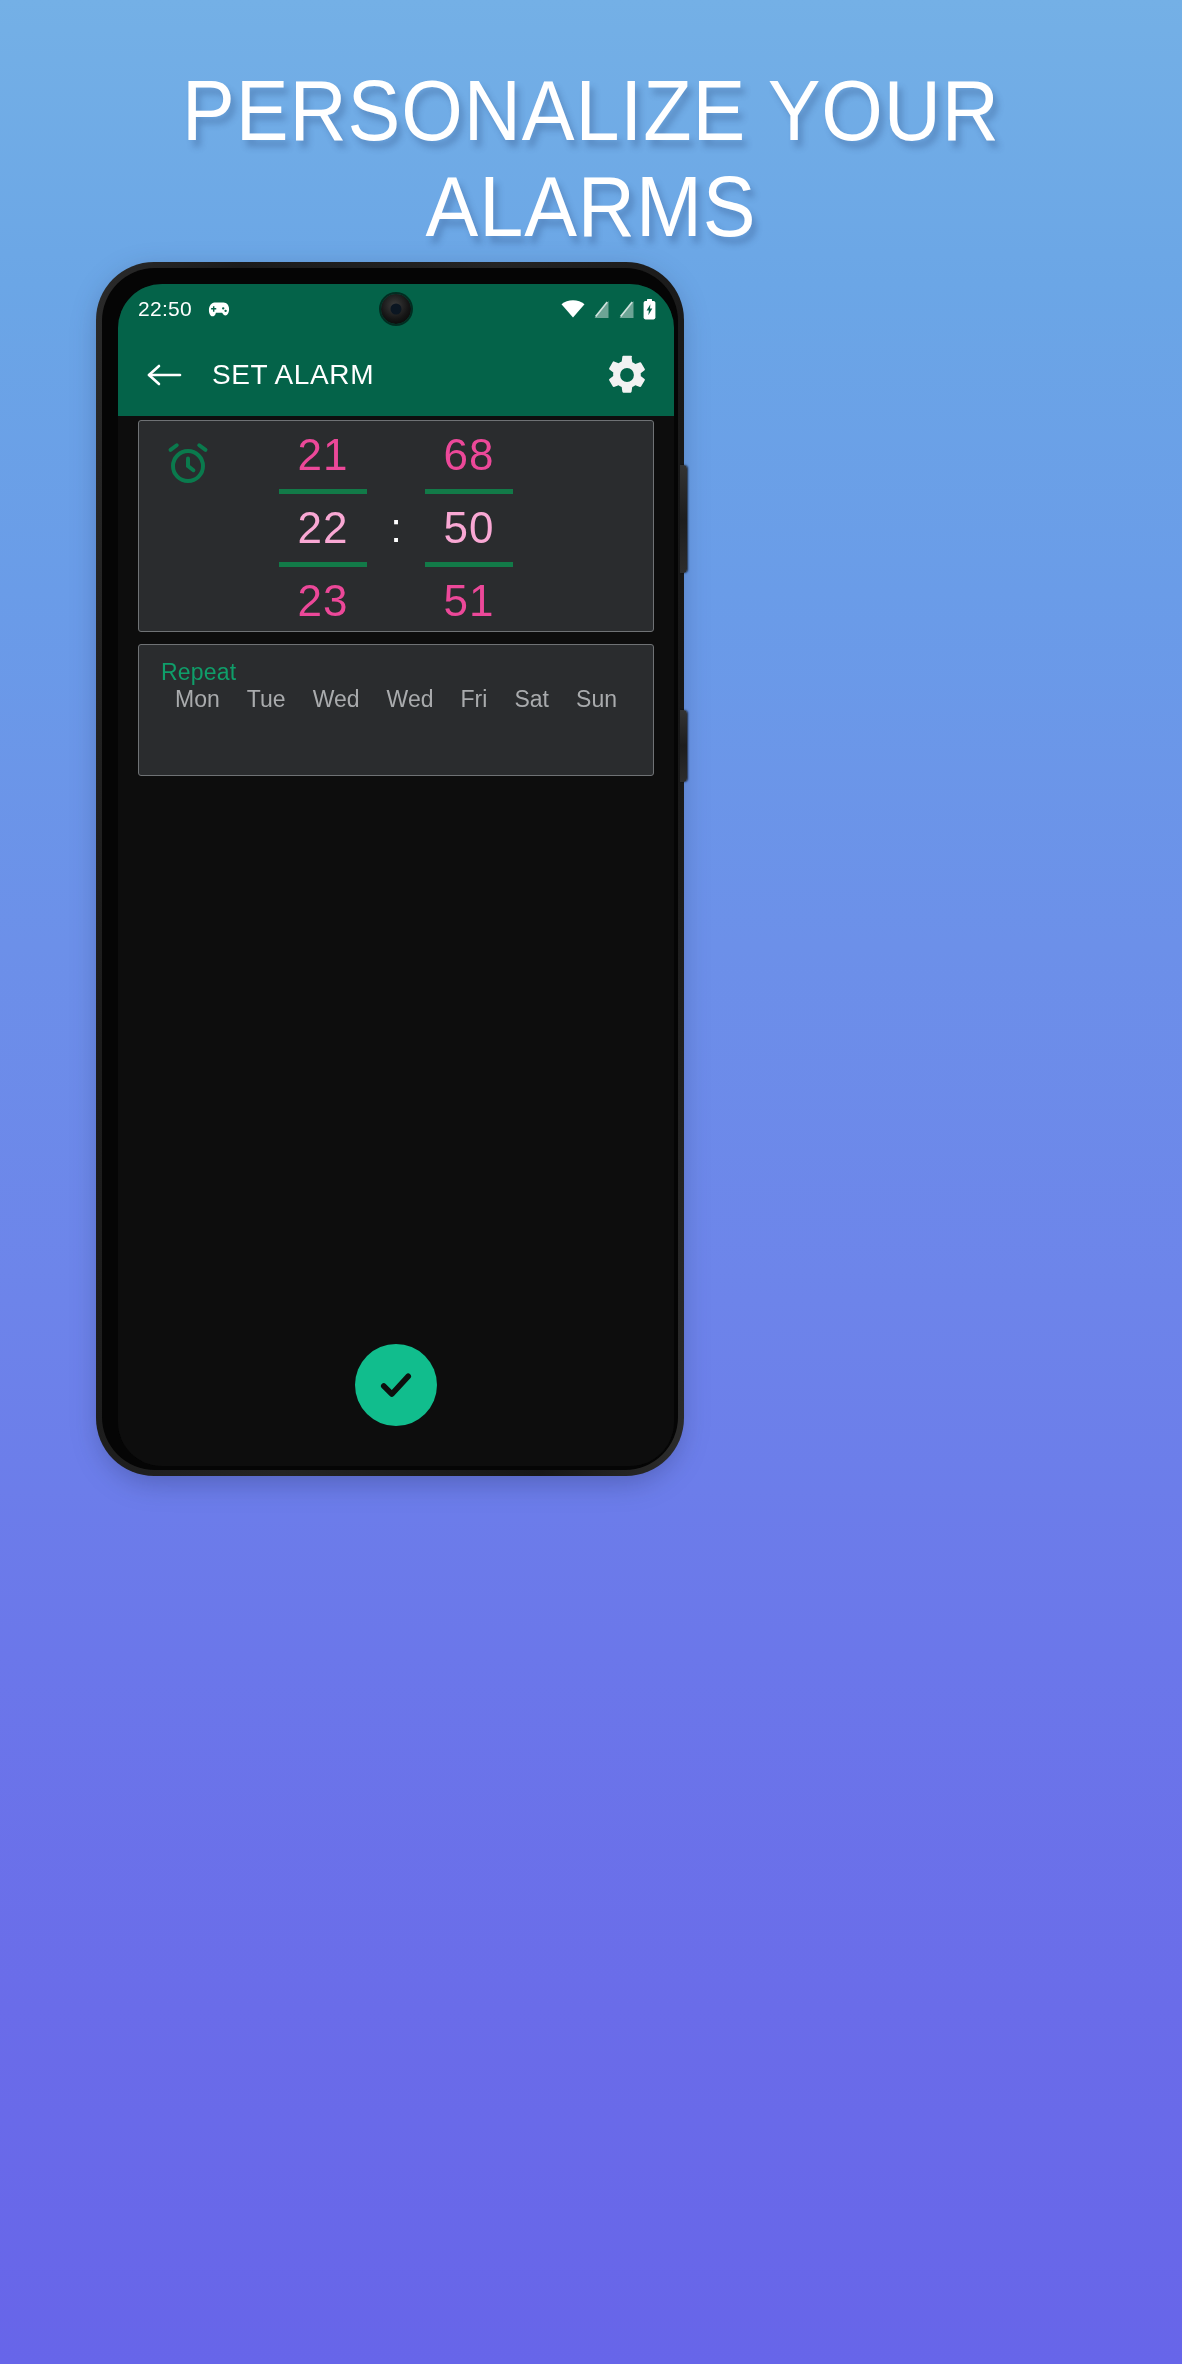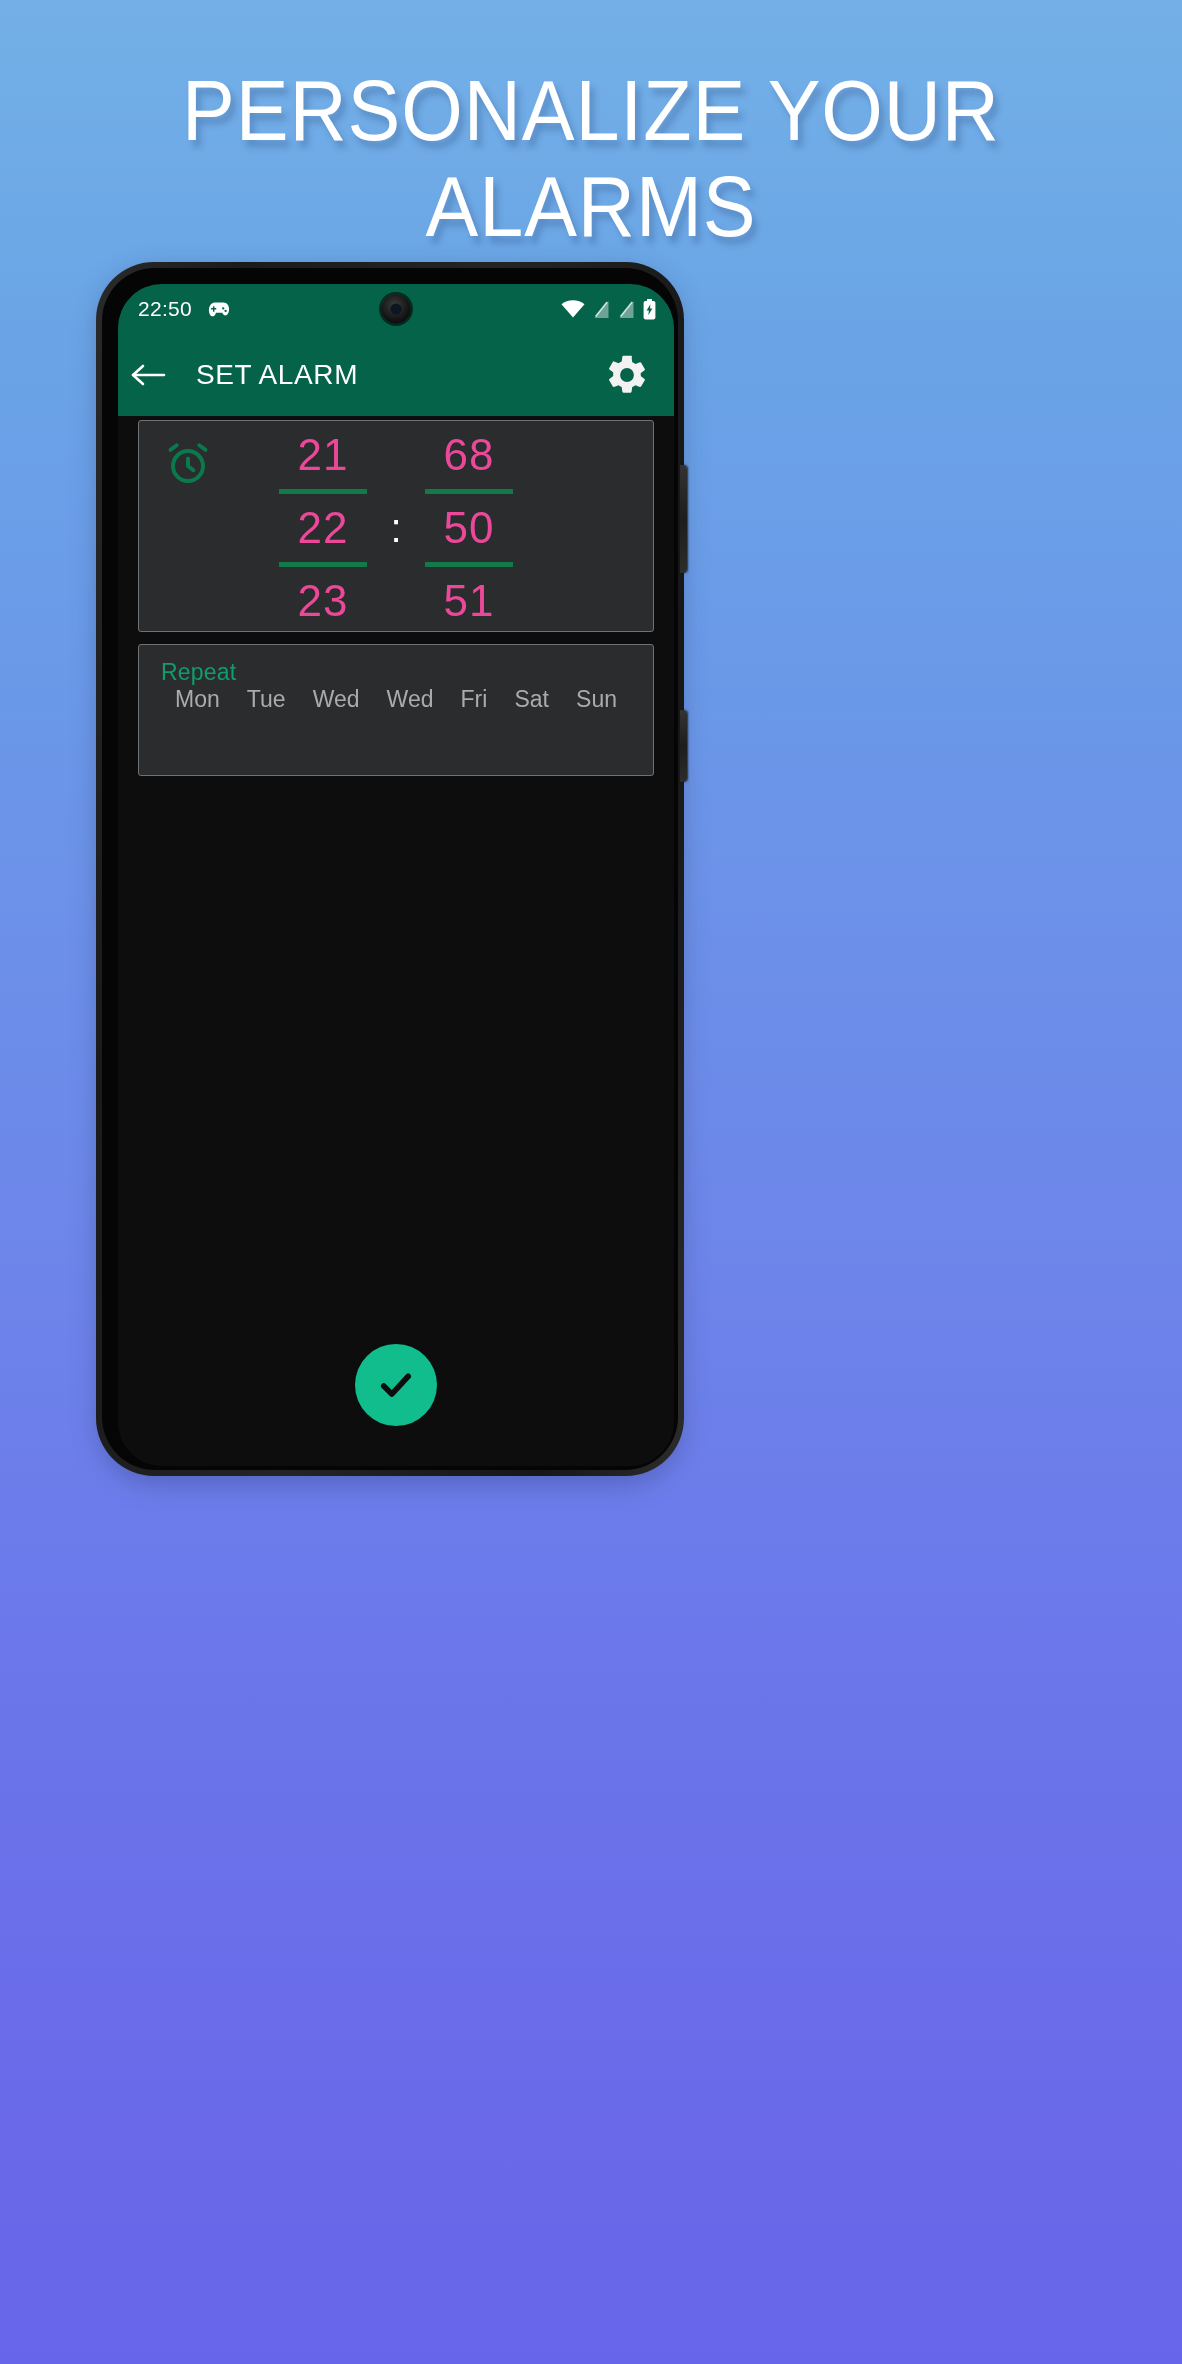--- a/index.html
+++ b/index.html
@@ -146,21 +146,21 @@
     border-radius: 50%;
     background: #0b1622;
   }
 
   
   .app-bar {
     height: 82px;
     background: #046349;
     display: flex;
     align-items: center;
-    padding: 0 22px 0 8px;
+    padding: 0 22px 0 24px;
   }
   .back-btn {
     width: 44px; height: 44px;
     display: flex; align-items: center; justify-content: center;
     flex: 0 0 auto;
   }
   .app-title {
     color: #ffffff;
     font-size: 28px;
     letter-spacing: .6px;
@@ -215,21 +215,21 @@
     align-items: center;
   }
   .wheel .val {
     font-size: 44px;
     line-height: 60px;
     color: #ec4899;
     font-weight: 400;
     letter-spacing: 1px;
   }
   .wheel .val.sel {
-    color: #ec4899;
+    color: #f9a8d4;
     font-weight: 400;
   }
   .wheel .rule {
     width: 88px;
     height: 5px;
     background: #127a48;
     margin: 4px 0;
   }
   .colon {
     font-size: 40px;

